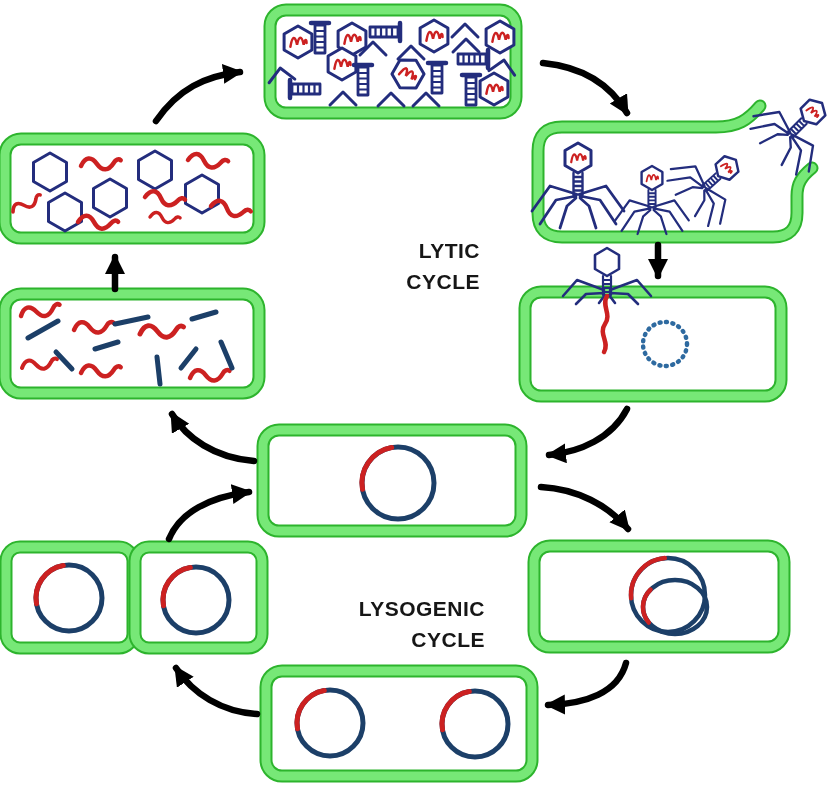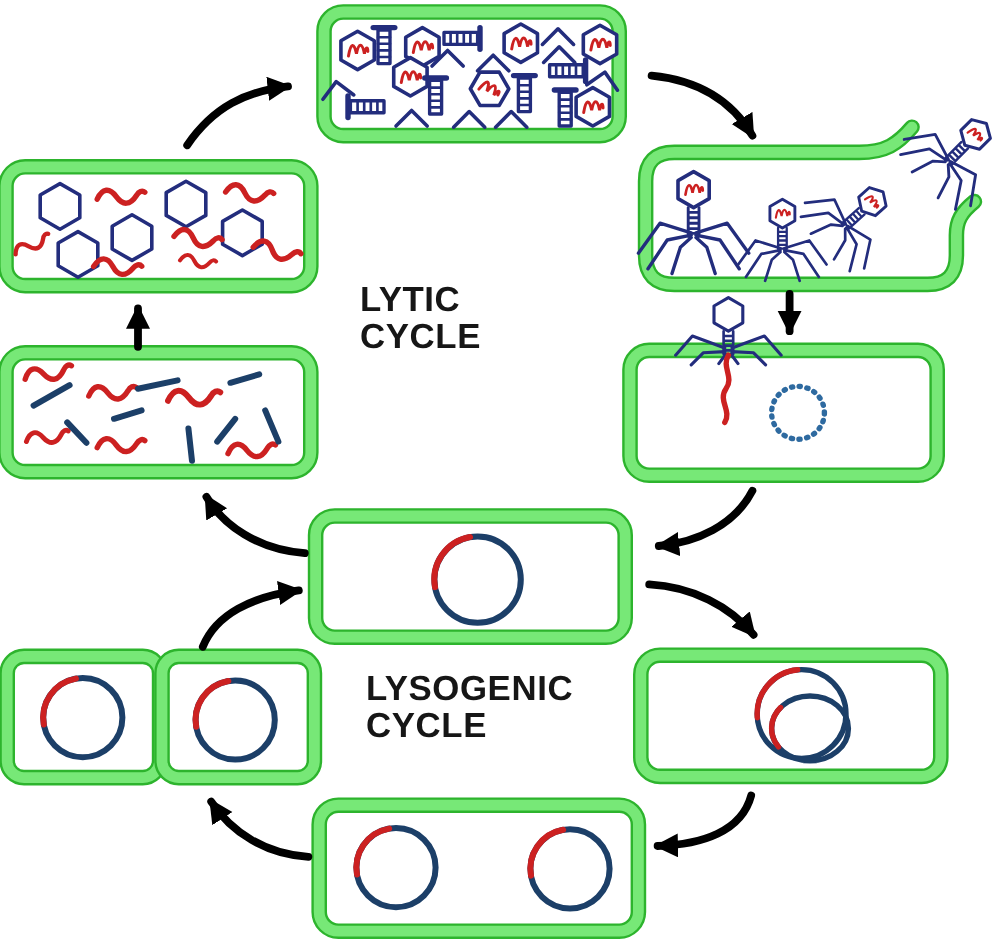--- a/index.html
+++ b/index.html
@@ -1,21 +1,21 @@
 <!DOCTYPE html>
 <html style="--green-band: #77e877; --green-edge: #2db42d; --phage-navy: #232d7d; --chrom-blue: #1c3f68; --dotted-blue: #2e6aa0; --dna-red: #cc2121; --arrow-black: #000000; --background: #ffffff;"><head>
 <meta charset="utf-8">
 <style>
   html,body{margin:0;padding:0;background:#fff;}
   .stage{position:relative;width:838px;height:793px;background:var(--background,#fff);
          font-family:"Liberation Sans",sans-serif;overflow:hidden;}
-  .cycle-label{position:absolute;width:180px;text-align:left;font-weight:700;
-               font-size:29px;line-height:31px;color:#161616;letter-spacing:.5px;}
+  .cycle-label{position:absolute;width:180px;text-align:right;font-weight:700;
+               font-size:21px;line-height:31px;color:#161616;letter-spacing:.5px;}
   #lytic-label{left:300px;top:235px;}
-  #lysogenic-label{left:305px;top:559px;}
+  #lysogenic-label{left:305px;top:593px;}
   
   .wall-outer{fill:#fff;stroke:var(--green-edge,#2db42d);stroke-width:13px;}
   .wall-inner{fill:none;stroke:var(--green-band,#77e877);stroke-width:9px;}
   .lysis-edge{fill:none;stroke:var(--green-edge,#2db42d);stroke-width:13px;stroke-linecap:round;stroke-linejoin:round;}
   .lysis-band{fill:none;stroke:var(--green-band,#77e877);stroke-width:9px;stroke-linecap:round;stroke-linejoin:round;}
   .navy{stroke:var(--phage-navy,#232d7d);fill:none;stroke-linecap:round;stroke-linejoin:round;}
   .capsid{fill:#fff;stroke:var(--phage-navy,#232d7d);stroke-linejoin:round;}
   .red{stroke:var(--dna-red,#cc2121);fill:none;stroke-linecap:round;}
   .chrom{stroke:var(--chrom-blue,#1c3f68);fill:none;}
   .dash{stroke:var(--chrom-blue,#1c3f68);stroke-width:5px;stroke-linecap:round;}

